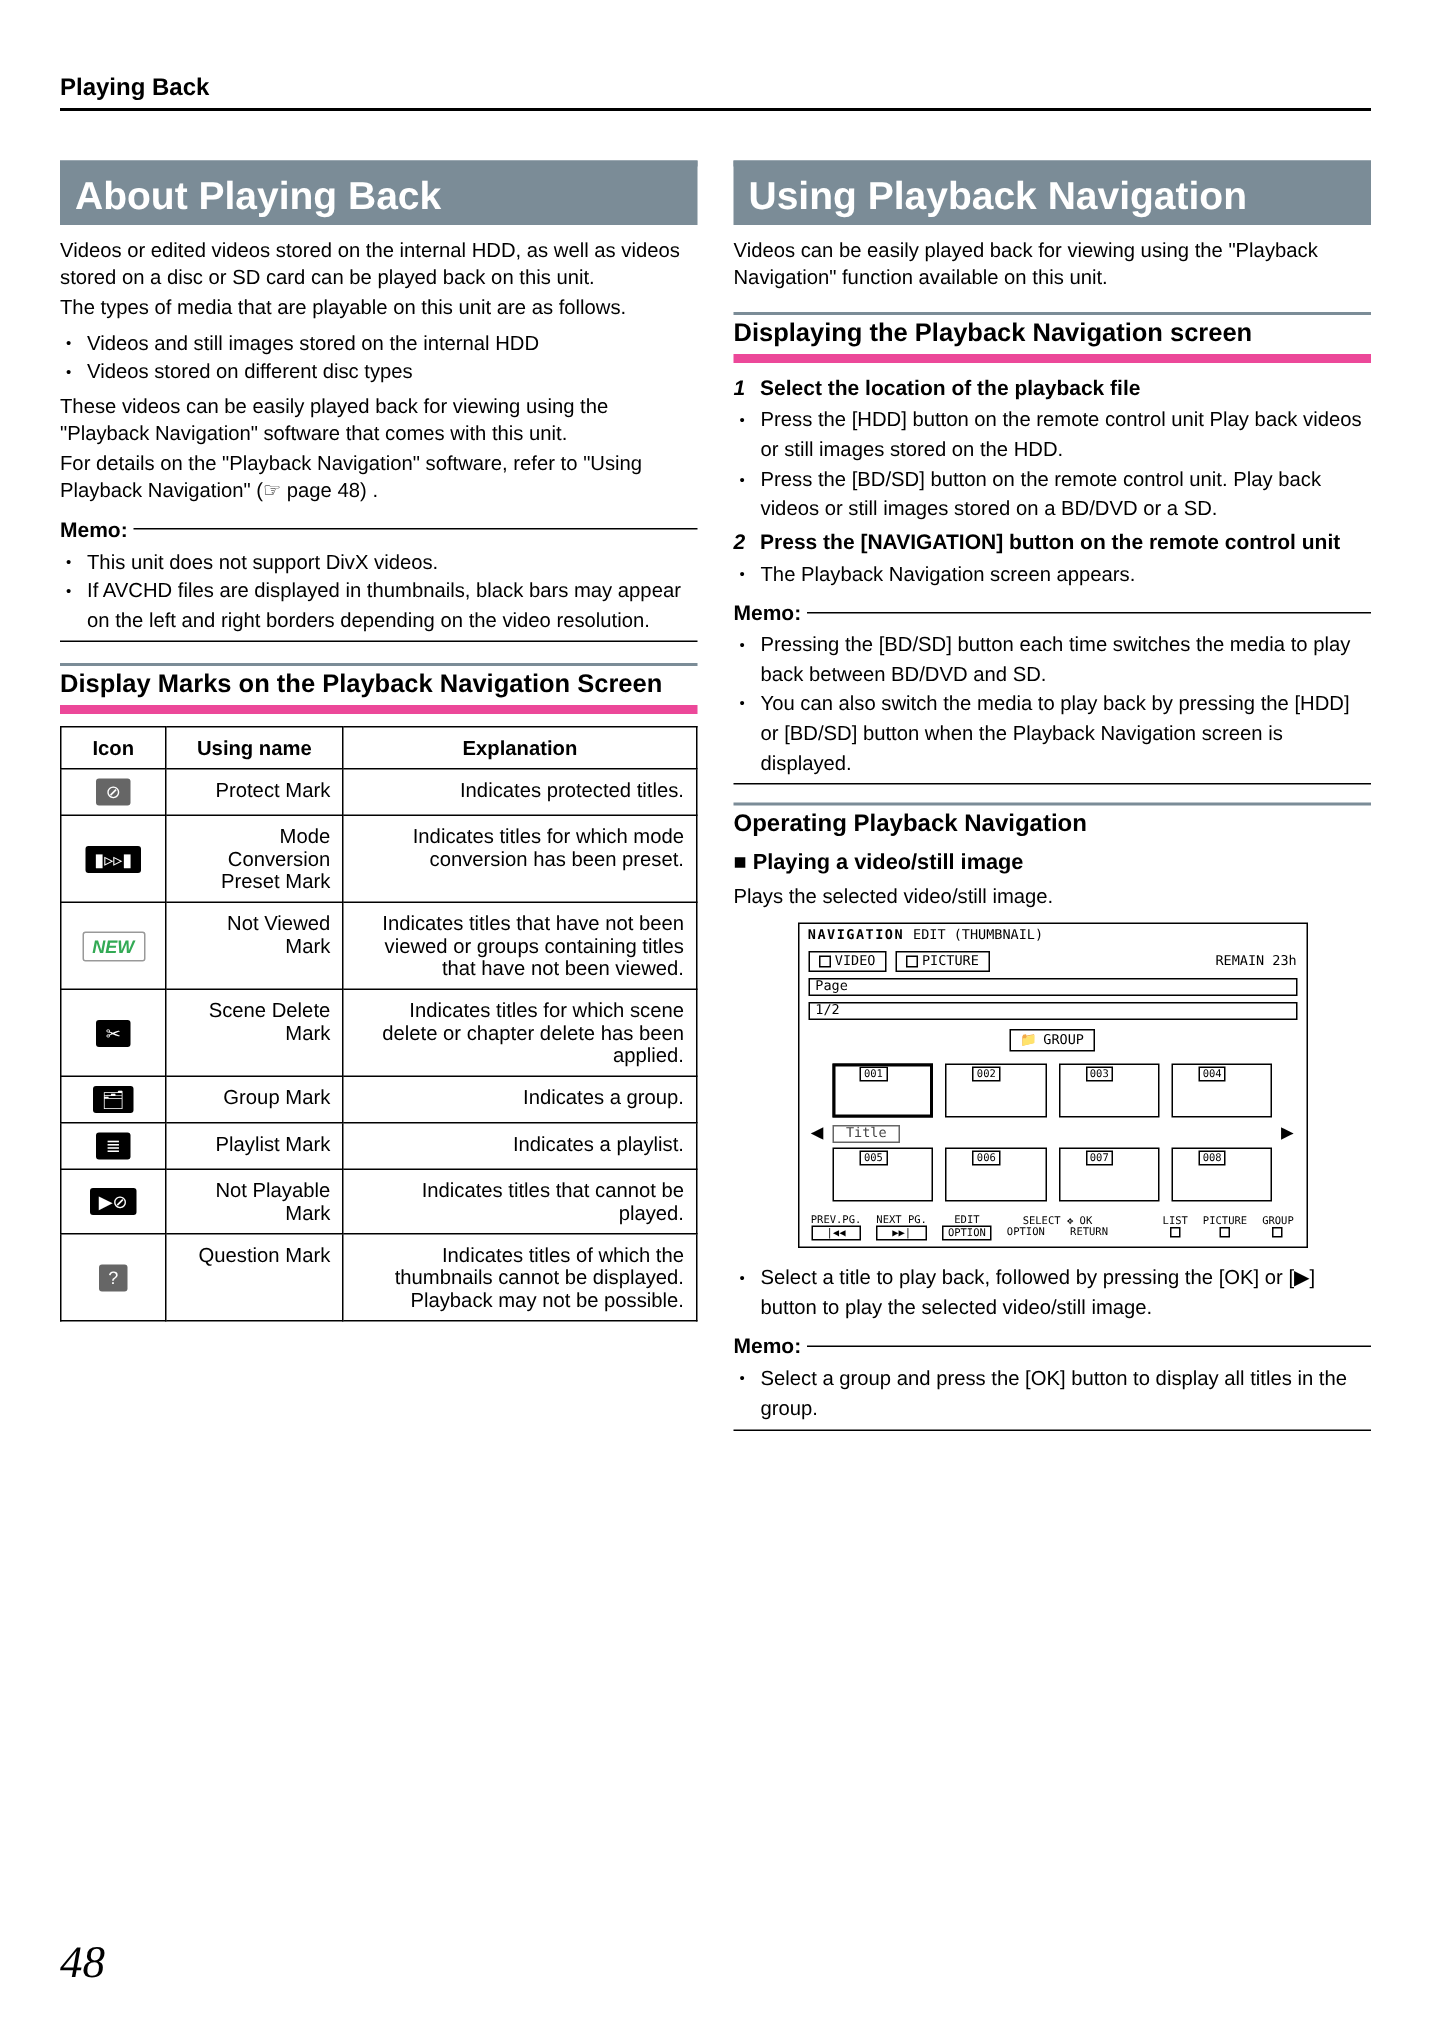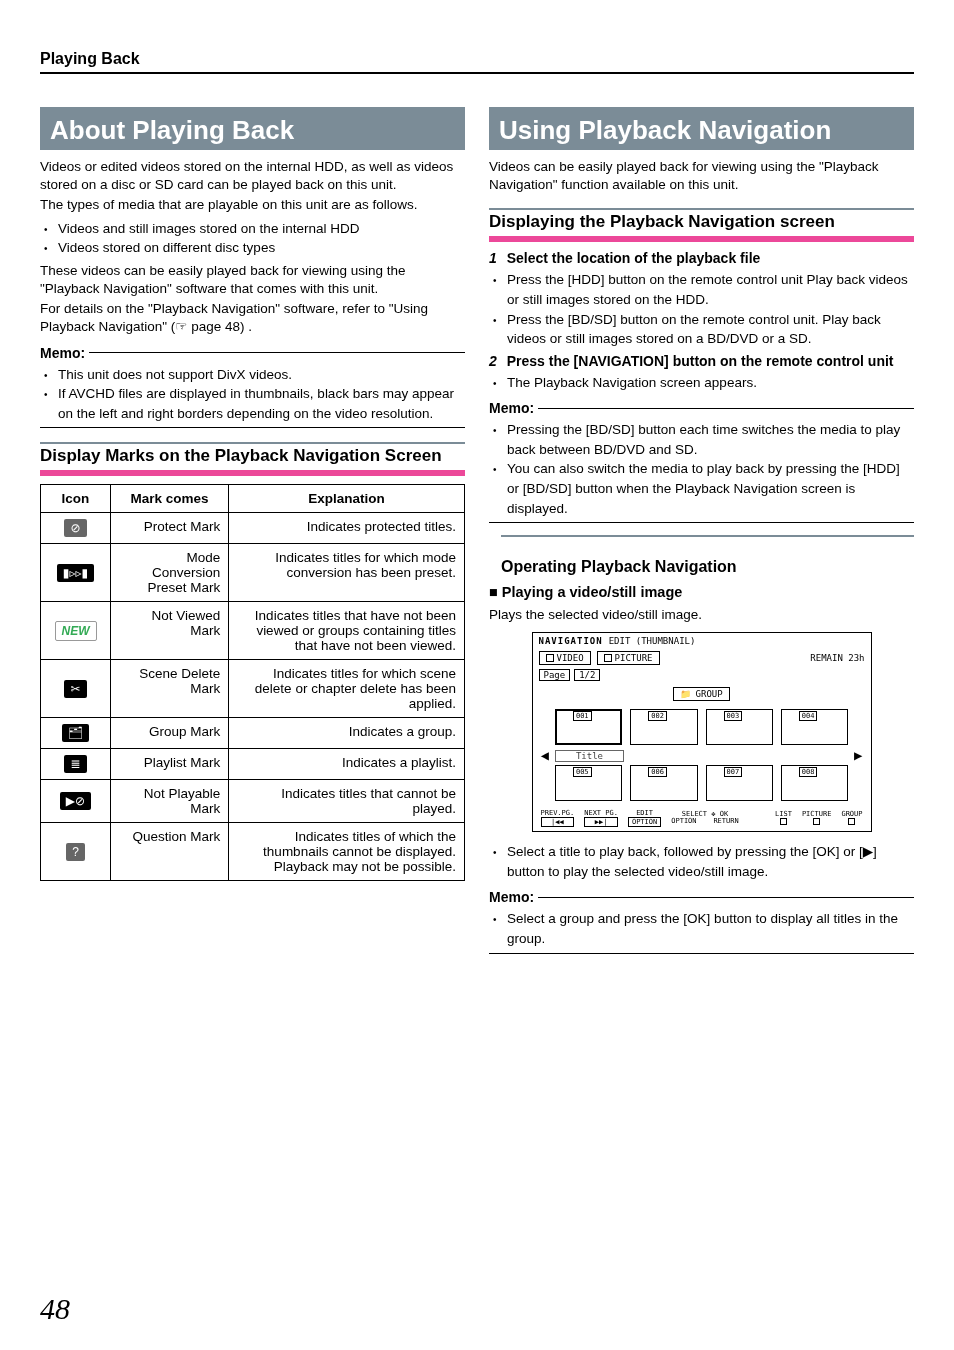--- a/index.html
+++ b/index.html
@@ -42,22 +42,22 @@
     font-size: 17px;
     border-bottom: 6px solid #ec4899;
     border-top: 2px solid #7b8c97;
     padding: 2px 0 4px 0;
     margin: 14px 0 8px 0;
   }
   .sub-heading2 {
     font-weight: bold;
     font-size: 16px;
     border-top: 2px solid #7b8c97;
-    padding: 21px 0 2px 0;
-    margin: 12px 0 6px 12px;
+    padding: 4px 0 2px 0;
+    margin: 12px 0 6px 0;
   }
   .sub-heading3 { font-weight: bold; font-size: 14.5px; margin: 6px 0; }
   .sub-heading3::before { content: "■ "; }
   .step { font-size: 14px; margin: 4px 0; }
   .step-num { font-style: italic; font-weight: bold; margin-right: 6px; }
   .step-text { font-weight: bold; }
   table.marks {
     width: 100%;
     border-collapse: collapse;
     margin-top: 8px;
@@ -94,31 +94,31 @@
     width: 340px;
     margin: 8px auto 10px auto;
     background: #fff;
     font-size: 9px;
     font-family: monospace;
   }
   .nav-mock .titlebar { display:flex; align-items:center; gap:6px; padding:3px 6px; }
   .nav-mock .tabs { display:flex; gap:6px; padding: 2px 6px; align-items:center;}
   .nav-mock .tab { border:1px solid #000; padding:1px 6px; display:flex; gap:3px; align-items:center;}
   .nav-mock .right { margin-left:auto;}
-  .nav-mock .pgline { display:flex; justify-content:flex-start; gap:4px; padding:2px 6px;}
+  .nav-mock .pgline { display:flex; justify-content:flex-start; gap:4px; padding:2px 6px;flex-direction:column;}
   .nav-mock .pgbox { border:1px solid #000; padding:0 4px;}
   .nav-mock .groupline { display:flex; justify-content:center; padding:4px 0;}
   .nav-mock .groupbox { border:1px solid #000; padding:1px 6px; display:flex; gap:4px; align-items:center;}
   .nav-mock .grid { display:flex; align-items:center; gap:6px; padding:4px 8px;}
   .nav-mock .thumbs { display:grid; grid-template-columns: repeat(4,1fr); gap:8px; flex:1;}
   .nav-mock .thumb { border:1px solid #000; height:36px; position:relative;}
   .nav-mock .thumb .tag{position:absolute; top:1px; left:17px; background:#fff; border:1px solid #000; padding:0 2px; font-size:7px;}
   .nav-mock .thumb.sel { outline:2px solid #000; outline-offset:-2px;}
   .nav-mock .arrow { font-size:14px; }
-  .nav-mock .titletag { border:1px solid #666; padding:0 20px; color:#444; margin-top:-6px;}
+  .nav-mock .titletag { border:1px solid #666; padding:0 8px; color:#444; margin-top:-6px;}
   .nav-mock .footer { display:flex; gap:10px; padding:4px 8px; font-size:7px; align-items:center;}
   .nav-mock .keybox{border:1px solid #000; padding:0 3px; font-size:7px;}
   .nav-mock .footer .spacer{flex:1;}
   .nav-mock .sq{width:7px;height:7px;border:1px solid #000;display:inline-block;}
   .sqicon{width:8px;height:8px;border:1px solid #000;display:inline-block;}
 </style>
 </head>
 <body>
 
 <div class="page-header">Playing Back</div>
@@ -145,21 +145,21 @@
       <li>If AVCHD files are displayed in thumbnails, black bars may appear on the left and right borders depending on the video resolution.</li>
     </ul>
     <div class="memo-bottom-rule"></div>
 
     <div class="sub-heading">Display Marks on the Playback Navigation Screen</div>
 
     <table class="marks">
       <thead>
         <tr>
           <th>Icon</th>
-          <th>Mark comes</th>
+          <th>Using name</th>
           <th>Explanation</th>
         </tr>
       </thead>
       <tbody>
         <tr>
           <td class="icon-cell"><span class="icon-box" style="background:#666;">⊘</span></td>
           <td>Protect Mark</td>
           <td>Indicates protected titles.</td>
         </tr>
         <tr>

